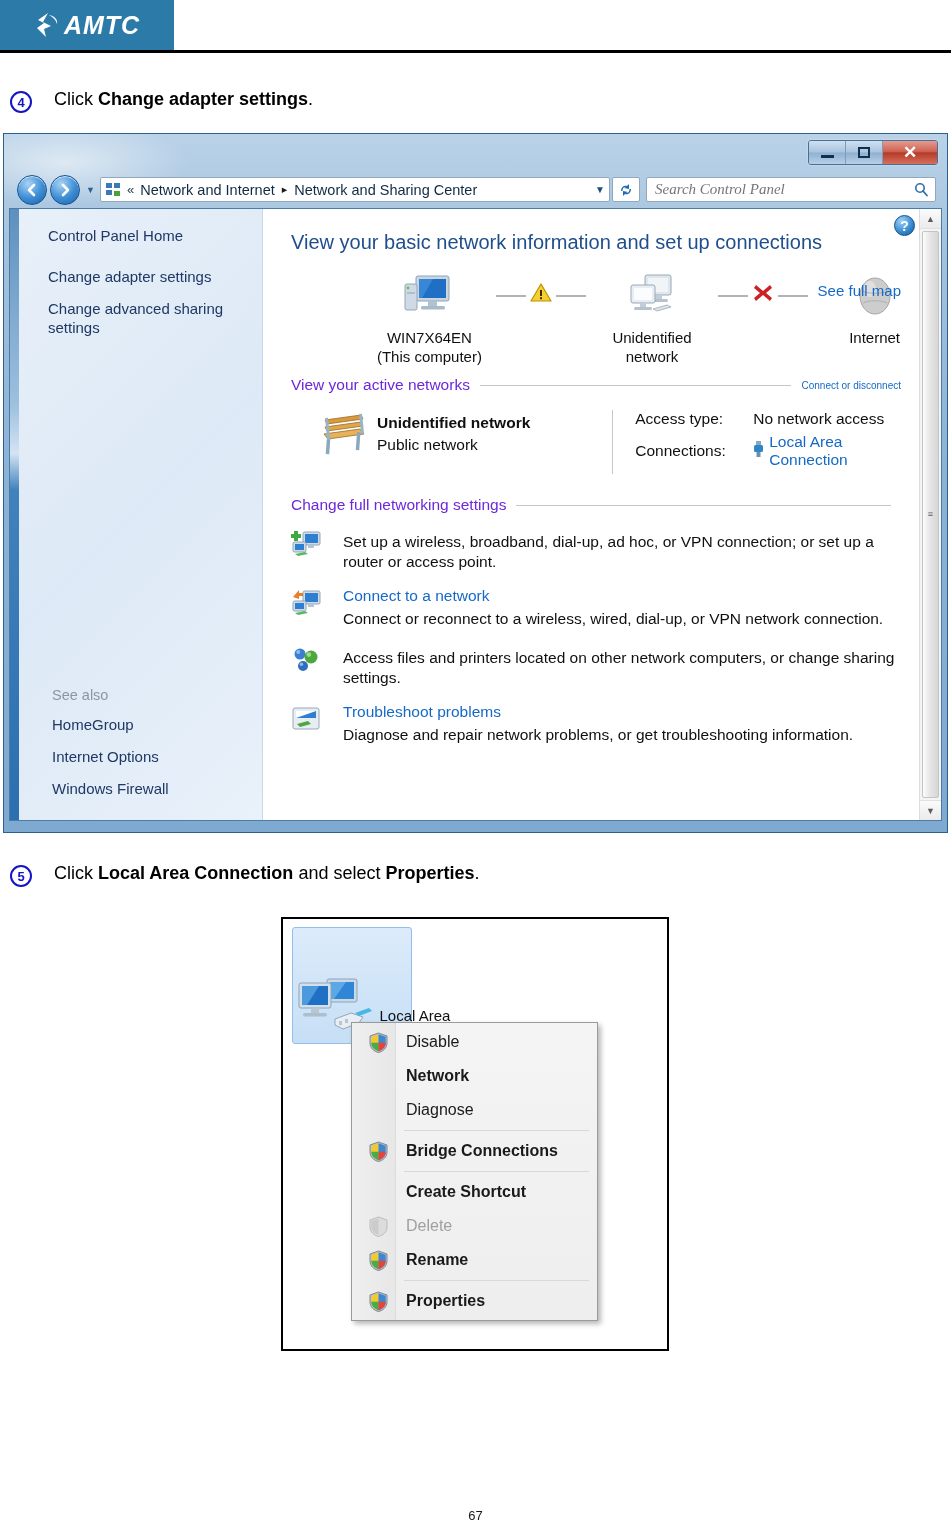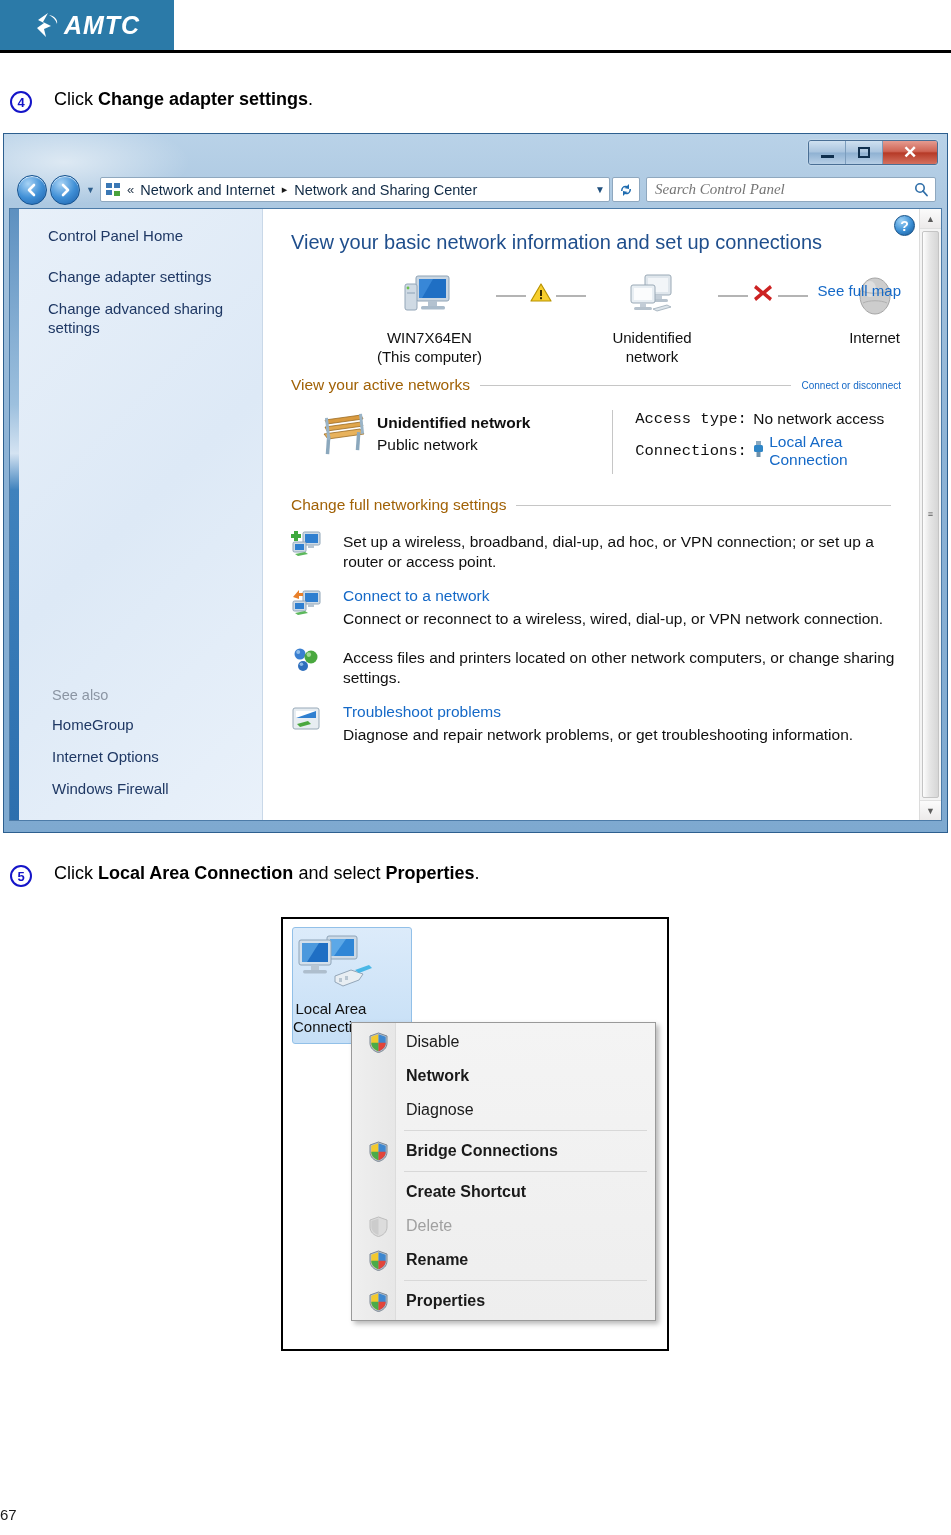--- a/index.html
+++ b/index.html
@@ -202,37 +202,37 @@
   .connector .sym { position:relative; z-index:2; background:#fff; padding:0 3px; }
   .see-full-map {
     position:absolute; right:40px; top:14px;
     color:#1569c7; font-size:15px;
   }
 
   
   .sec-head {
     display:flex; align-items:center; margin-top:10px; padding-right:40px;
   }
-  .sec-head .label { font-size:15.5px; color:#a16207; white-space:nowrap; }
+  .sec-head .label { font-size:15.5px; color:#6d28d9; white-space:nowrap; }
   .sec-head .rule { flex:1; height:1px; background:#c6c6c6; margin:0 10px; }
   .sec-head .right-link { color:#1569c7; font-size:10px; white-space:nowrap; }
 
   
   .active-net {
     display:flex; margin-top:16px; padding-right:40px; align-items:flex-start;
   }
   .an-left { display:flex; align-items:flex-start; width:348px; padding-left:28px; }
   .an-icon { width:58px; flex:0 0 58px; }
   .an-text { padding-top:4px; }
   .an-name { font-size:15.5px; font-weight:bold; color:#101010; }
   .an-type { font-size:15.5px; color:#101010; margin-top:4px; }
   .an-divider { width:1px; background:#c6c6c6; align-self:stretch; margin:0 22px 0 0; }
   .an-right { font-size:15.5px; color:#101010; }
   .an-row { display:flex; margin-bottom:5px; align-items:center; }
-  .an-key { width:118px; flex:0 0 118px;font-family:Liberation Mono, monospace; }
+  .an-key { width:118px; flex:0 0 118px; }
   .an-link { color:#1569c7; }
   .an-plugicon { margin-right:5px; }
 
   
   .linklist { margin-top:14px; padding-right:42px; }
   .linkitem { display:flex; margin-bottom:15px; }
   .li-icon { width:52px; flex:0 0 52px; padding-top:2px; }
   .li-body { flex:1; }
   .li-title { color:#1569c7; font-size:15.5px; }
   .li-desc { color:#101010; font-size:15.5px; line-height:20px; margin-top:4px; }
@@ -262,28 +262,28 @@
   
   .ctx-shot {
     position:absolute; left:281px; top:917px;
     width:388px; height:434px;
     background:#ffffff; border:2px solid #000000;
   }
   .lac-tile {
     position:absolute; left:9px; top:8px; width:120px; height:117px;
     background: linear-gradient(180deg,#dcebfa,#c6dff6);
     border:1px solid #92c0e8; border-radius:3px;
-    display:flex; flex-direction:column; align-items:flex-start;
+    display:flex; flex-direction:row; align-items:flex-end;
   }
   .lac-iconwrap { height:72px; display:flex; align-items:center; }
   .lac-label {
     font-size:15px; color:#101010; text-align:center; line-height:18px;
   }
   .ctx-menu {
-    position:absolute; left:68px; top:103px; width:305px;
+    position:absolute; left:68px; top:103px; width:247px;
     background: linear-gradient(180deg,#f4f4f4,#eeeeee);
     border:1px solid #9a9a9a;
     box-shadow:3px 3px 5px rgba(0,0,0,.28);
     padding:2px 0;
   }
   .ctx-gutter {
     position:absolute; left:0; top:0; bottom:0; width:44px;
     background: linear-gradient(90deg,#efefef,#e7e7e7);
     border-right:1px solid #dcdcdc;
   }
@@ -295,21 +295,21 @@
   .ctx-txt { font-size:16px; color:#1a1a1a; padding-left:10px; }
   .ctx-txt.bold { font-weight:bold; }
   .ctx-txt.dim { color:#a0a0a0; }
   .ctx-sep {
     position:relative; z-index:2; height:1px; background:#d8d8d8;
     margin:3px 8px 3px 52px;
   }
 
   .page-num {
     position:absolute; left:0; bottom:12px; width:951px;
-    text-align:left; font-size:15px; color:#1a1a1a;
+    text-align:center; font-size:13px; color:#1a1a1a;
   }
 </style>
 </head>
 <body>
 
 <div class="page-header">
   <div class="logo-box">
     <div class="logo-inner">
       <svg class="logo-mark" viewBox="0 0 26 28">
         <path d="M14 2 L4 9 L10 12 L3 17 L12 26 L10 18 L17 15 L9 11 Z" fill="#ffffff"></path>

